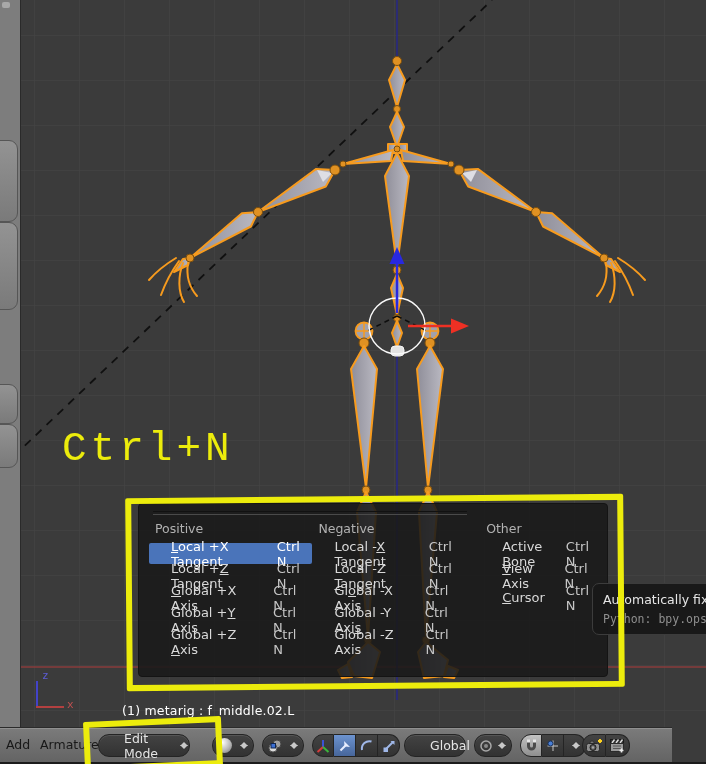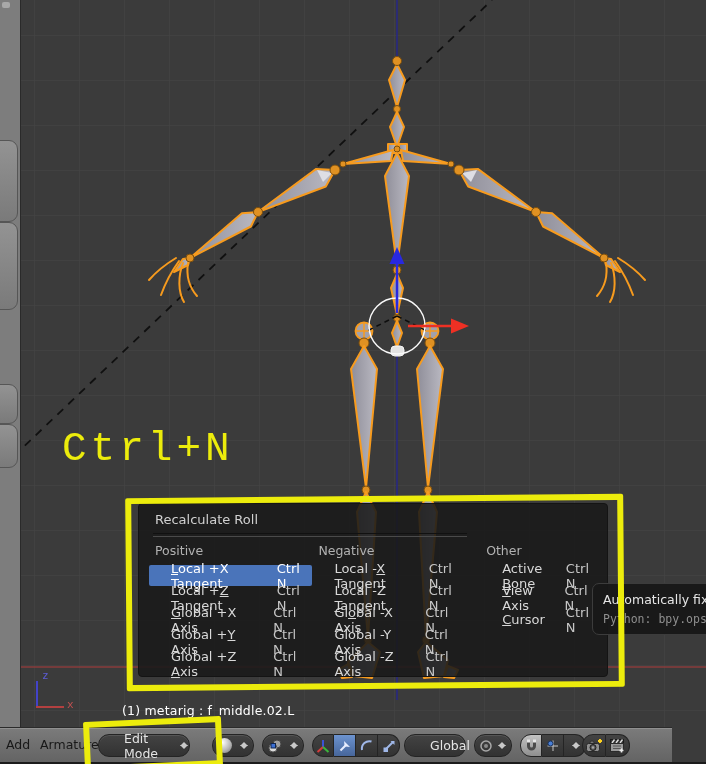--- a/index.html
+++ b/index.html
@@ -205,21 +205,20 @@
       <line x1="37" y1="681" x2="37" y2="706" stroke="#4343c8" stroke-width="2"></line>
       <line x1="36" y1="707" x2="64" y2="707" stroke="#b34040" stroke-width="2"></line>
       <text x="42" y="679" font-size="11" fill="#5c5cd6" font-family="DejaVu Sans Mono, monospace">z</text>
       <text x="67" y="708" font-size="11" fill="#c05050" font-family="DejaVu Sans Mono, monospace">x</text>
     </g>
   </svg>
 
   <div id="status-text">(1) metarig : f_middle.02.L</div>
 
   <div id="menu-panel">
-    <div id="menu-title">Recalculate Roll</div>
     <div id="menu-sep"></div>
     <div id="menu-columns">
         <div class="menu-col">
           <div class="menu-col-header">Positive</div>
           <div class="menu-item highlighted">
             <span class="menu-item-label"><u>L</u>ocal +X Tangent</span>
             <span class="menu-item-shortcut">Ctrl N</span>
           </div>
           <div class="menu-item">
             <span class="menu-item-label">Local +<u>Z</u> Tangent</span>

